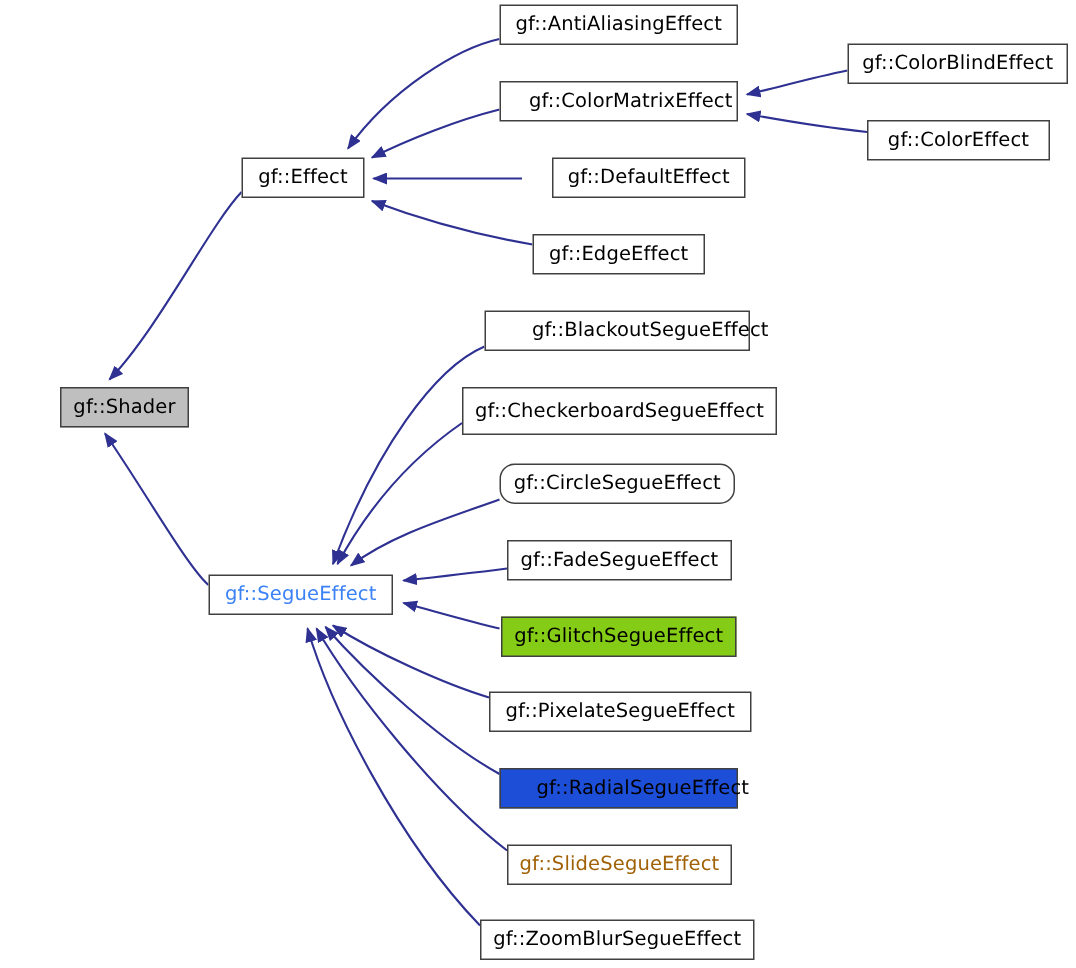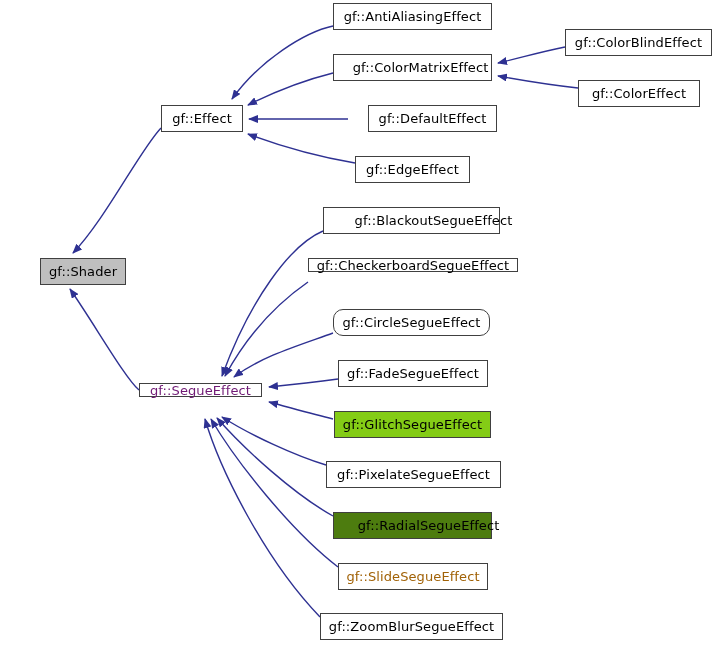--- a/index.html
+++ b/index.html
@@ -83,21 +83,21 @@
       </g>
   </svg>
 
   <div id="node-group">
       <div class="node highlight" style="left: 6px; top: 258px; width: 86px; height: 27px; border-color: rgb(64, 64, 64); background: rgb(191, 191, 191); color: rgb(0, 0, 0); margin-left: 34px;">
         <span class="node-label">gf::Shader</span>
       </div>
       <div class="node" style="left: 161px; top: 105px; width: 82px; height: 27px; border-color: rgb(64, 64, 64); background: rgb(255, 255, 255); color: rgb(0, 0, 0);">
         <span class="node-label">gf::Effect</span>
       </div>
-      <div class="node" style="left: 139px; top: 383px; width: 123px; height: 14px; border-color: rgb(64, 64, 64); background: rgb(255, 255, 255); color: #701a75;">
+      <div class="node" style="left: 139px; top: 383px; width: 123px; height: 27px; border-color: rgb(64, 64, 64); background: rgb(255, 255, 255); color: #3b82f6;">
         <span class="node-label">gf::SegueEffect</span>
       </div>
       <div class="node" style="left: 333px; top: 3px; width: 159px; height: 27px; border-color: rgb(64, 64, 64); background: rgb(255, 255, 255); color: rgb(0, 0, 0);">
         <span class="node-label">gf::AntiAliasingEffect</span>
       </div>
       <div class="node" style="left: 333px; top: 54px; width: 159px; height: 27px; border-color: rgb(64, 64, 64); background: rgb(255, 255, 255); color: rgb(0, 0, 0); padding-left: 16px;">
         <span class="node-label">gf::ColorMatrixEffect</span>
       </div>
       <div class="node" style="left: 368px; top: 105px; width: 129px; height: 27px; border-color: rgb(64, 64, 64); background: rgb(255, 255, 255); color: rgb(0, 0, 0);">
         <span class="node-label">gf::DefaultEffect</span>
@@ -107,36 +107,36 @@
       </div>
       <div class="node" style="left: 565px; top: 29px; width: 147px; height: 27px; border-color: rgb(64, 64, 64); background: rgb(255, 255, 255); color: rgb(0, 0, 0);">
         <span class="node-label">gf::ColorBlindEffect</span>
       </div>
       <div class="node" style="left: 578px; top: 80px; width: 122px; height: 27px; border-color: rgb(64, 64, 64); background: rgb(255, 255, 255); color: rgb(0, 0, 0);">
         <span class="node-label">gf::ColorEffect</span>
       </div>
       <div class="node" style="left: 323px; top: 207px; width: 177px; height: 27px; border-color: rgb(64, 64, 64); background: rgb(255, 255, 255); color: rgb(0, 0, 0); padding-left: 44px;">
         <span class="node-label">gf::BlackoutSegueEffect</span>
       </div>
-      <div class="node" style="left: 308px; top: 258px; width: 210px; height: 14px; border-color: rgb(64, 64, 64); background: rgb(255, 255, 255); color: rgb(0, 0, 0);">
+      <div class="node" style="left: 308px; top: 258px; width: 210px; height: 32px; border-color: rgb(64, 64, 64); background: rgb(255, 255, 255); color: rgb(0, 0, 0);">
         <span class="node-label">gf::CheckerboardSegueEffect</span>
       </div>
       <div class="node" style="left: 333px; top: 309px; width: 157px; height: 27px; border-color: rgb(64, 64, 64); background: rgb(255, 255, 255); color: rgb(0, 0, 0); border-radius: 10px;">
         <span class="node-label">gf::CircleSegueEffect</span>
       </div>
       <div class="node" style="left: 338px; top: 360px; width: 150px; height: 27px; border-color: rgb(64, 64, 64); background: rgb(255, 255, 255); color: rgb(0, 0, 0); justify-content: center;">
         <span class="node-label">gf::FadeSegueEffect</span>
       </div>
       <div class="node" style="left: 334px; top: 411px; width: 157px; height: 27px; border-color: rgb(64, 64, 64); background: #84cc16; color: rgb(0, 0, 0);">
         <span class="node-label">gf::GlitchSegueEffect</span>
       </div>
       <div class="node" style="left: 326px; top: 461px; width: 175px; height: 27px; border-color: rgb(64, 64, 64); background: rgb(255, 255, 255); color: rgb(0, 0, 0);">
         <span class="node-label">gf::PixelateSegueEffect</span>
       </div>
-      <div class="node" style="left: 333px; top: 512px; width: 159px; height: 27px; border-color: rgb(64, 64, 64); background: #4d7c0f; color: rgb(0, 0, 0); padding-left: 32px;">
+      <div class="node" style="left: 333px; top: 512px; width: 159px; height: 27px; border-color: rgb(64, 64, 64); background: #1d4ed8; color: rgb(0, 0, 0); padding-left: 32px;">
         <span class="node-label">gf::RadialSegueEffect</span>
       </div>
       <div class="node" style="left: 338px; top: 563px; width: 150px; height: 27px; border-color: rgb(64, 64, 64); background: rgb(255, 255, 255); color: #a16207;">
         <span class="node-label">gf::SlideSegueEffect</span>
       </div>
       <div class="node" style="left: 320px; top: 613px; width: 183px; height: 27px; border-color: rgb(64, 64, 64); background: rgb(255, 255, 255); color: rgb(0, 0, 0);">
         <span class="node-label">gf::ZoomBlurSegueEffect</span>
       </div>
     </div>
 

